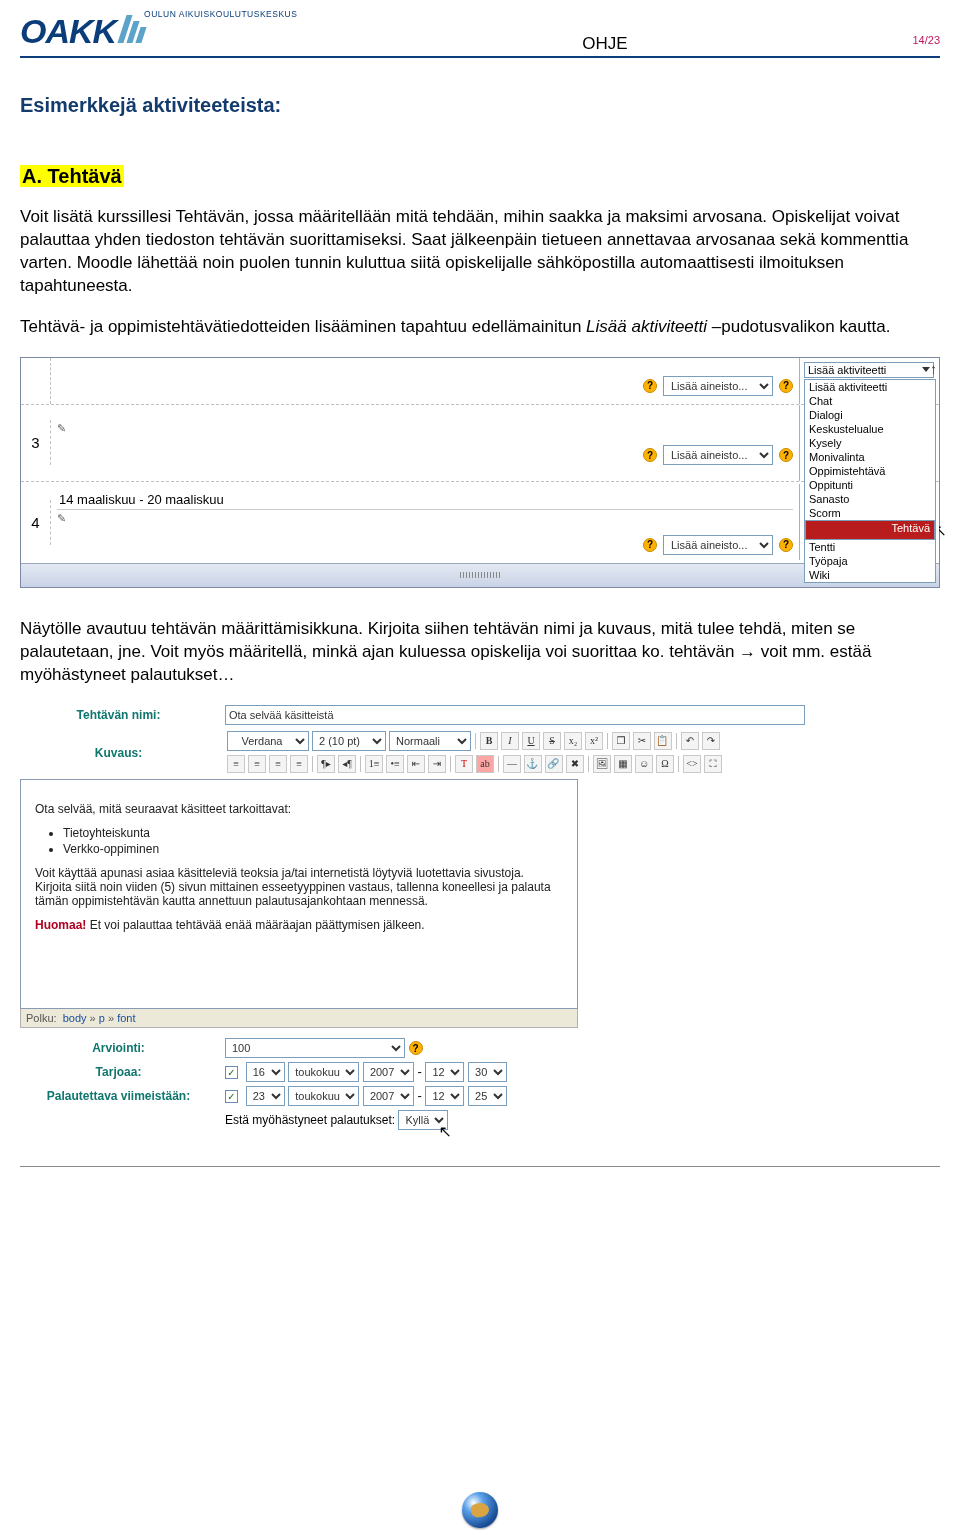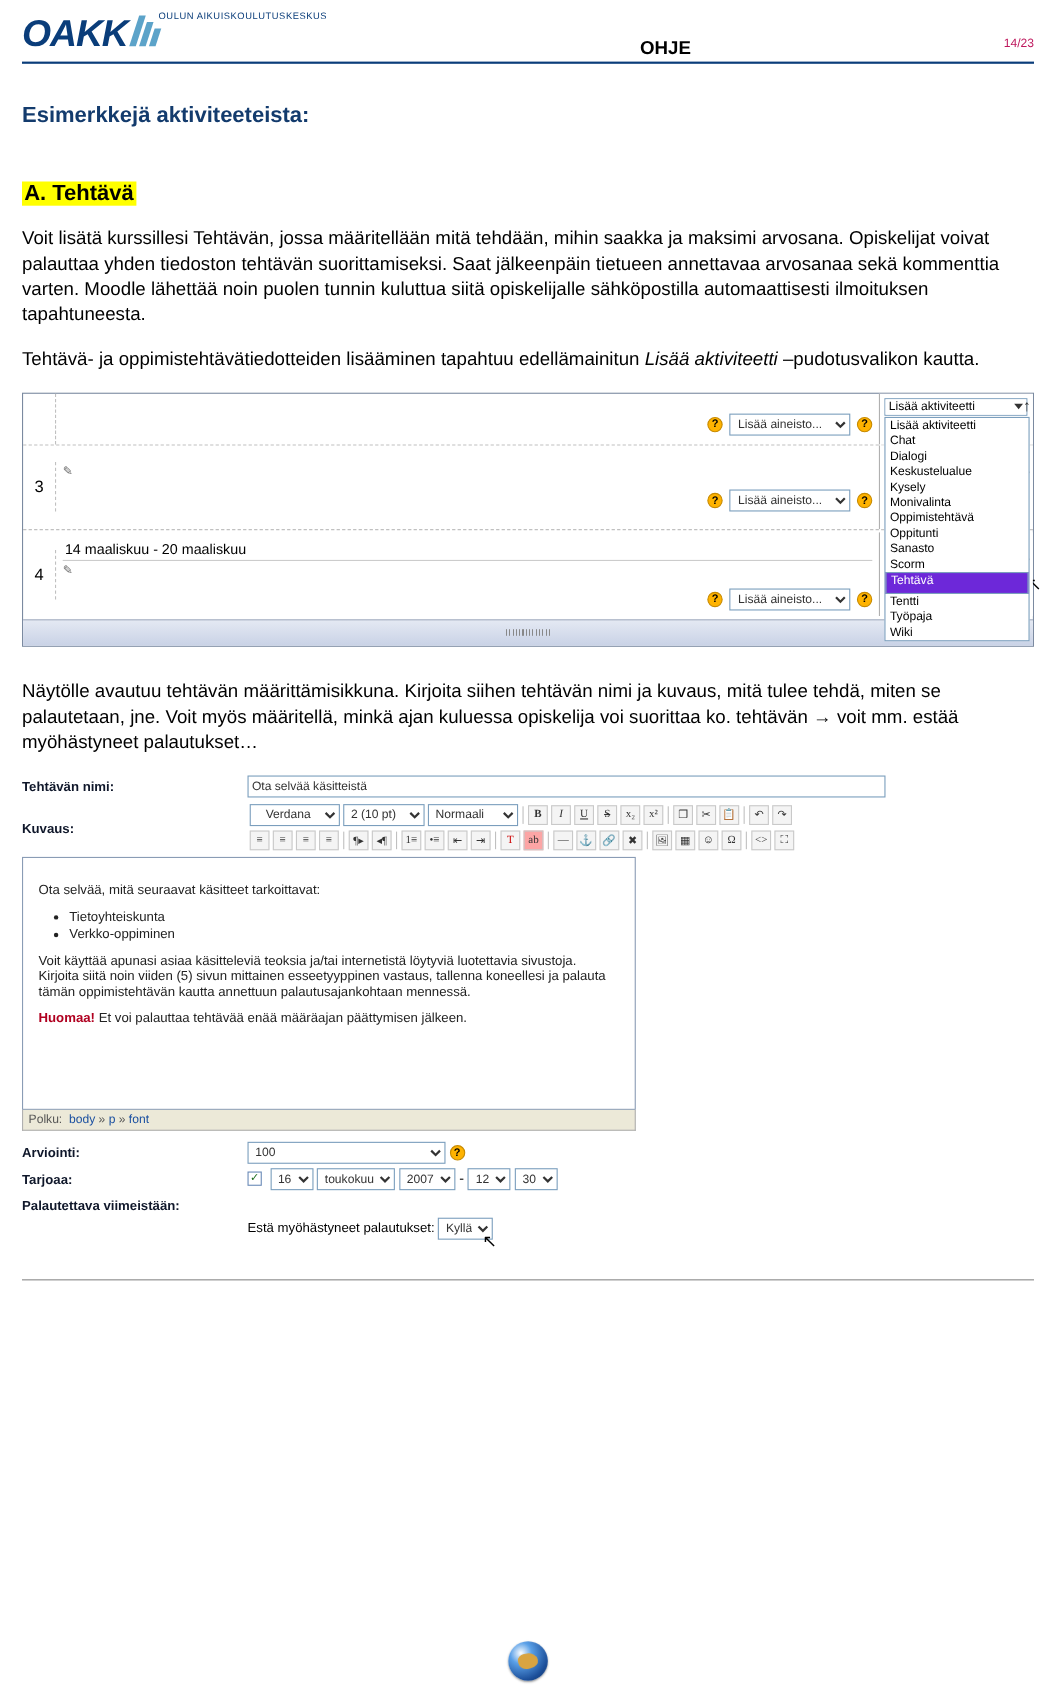--- a/index.html
+++ b/index.html
@@ -7,21 +7,21 @@
   .page { padding: 12px 20px 30px 20px; }
   .header-row { display: flex; align-items: flex-start; justify-content: space-between; padding-bottom: 2px; border-bottom: 2px solid #0a3d7a; margin-bottom: 36px; }
   .logo-block { display: flex; flex-direction: row; }
   .logo-line1 { display: flex; align-items: baseline; gap: 4px; }
   .logo-text { font-size: 34px; font-weight: 900; color: #0a3d7a; font-style: italic; letter-spacing: -1px; }
   .logo-stripes { display: flex; gap: 2px; margin-left: 2px; }
   .logo-stripe { width: 6px; height: 28px; background: #5ca3c9; transform: skewX(-18deg); }
   .logo-stripe.s2 { height: 22px; margin-top: 6px; }
   .logo-stripe.s3 { height: 16px; margin-top: 12px; }
   .logo-sub { font-size: 8.5px; color: #0a3d7a; letter-spacing: 0.5px; margin-top: -3px; }
-  .doc-title { font-size: 17px; font-weight: 700; color: #000; padding-top: 22px; }
+  .doc-title { font-size: 17px; font-weight: 400; color: #000; padding-top: 22px; }
   .page-num { font-size: 11px; color: #be185d; padding-top: 22px; }
 
   .h2-ex { font-size: 20px; font-weight: 700; color: #133b6d; margin-bottom: 48px; }
   .h2-tag { font-size: 20px; font-weight: 700; color: #000; margin-bottom: 18px; }
   .hl { background: #ffff00; padding: 0 2px; }
 
   p.body { font-size: 17px; line-height: 1.35; margin-bottom: 18px; color: #000; }
   p.body i { font-style: italic; }
 
   
@@ -37,30 +37,30 @@
   .s1-right-icons { position: absolute; right: 2px; top: 4px; display: flex; flex-direction: column; gap: 2px; align-items: center; font-size: 11px; color: #555; }
   .arrow { font-size: 14px; color: #333; line-height: 1; }
   .eye { font-size: 13px; color: #333; }
   .smallbox { width: 11px; height: 11px; border: 1px solid #888; background: #fff; }
 
   .dropdown-open { position: relative; background: #fff; border: 1px solid #7b9ebd; font-size: 11px; width: 130px; }
   .dropdown-open .dd-btn { display: flex; justify-content: space-between; align-items: center; padding: 1px 3px; background: #fff; }
   .dropdown-open .dd-caret { width: 0; height: 0; border-left: 4px solid transparent; border-right: 4px solid transparent; border-top: 5px solid #333; }
   .dropdown-open .dd-list { position: absolute; left: -1px; top: 16px; width: 132px; background: #fff; border: 1px solid #7b9ebd; z-index: 5; }
   .dropdown-open .dd-item { padding: 1px 4px; font-size: 11px; cursor: default; }
-  .dropdown-open .dd-item.sel { background: #6d28d9; color: #fff; }
+  .dropdown-open .dd-item.sel { background: #b91c1c; color: #fff; text-align: right; }
   .cursor { position: absolute; font-size: 16px; color: #000; pointer-events: none; }
 
   .s1-footer { height: 24px; background: linear-gradient(#e4e9f3, #c9d2e6); border-top: 1px solid #9aa5bb; position: relative; }
   .s1-footer .grip { position: absolute; left: 50%; top: 50%; transform: translate(-50%,-50%); width: 40px; height: 6px; background: repeating-linear-gradient(90deg,#888 0 1px,transparent 1px 3px); }
 
   
   .shot2 { margin-top: 6px; }
   .form-row { display: flex; align-items: flex-start; margin-bottom: 4px; }
-  .form-label { width: 205px; text-align: left; font-size: 12px; font-weight: 700; padding: 3px 8px 0 0; color: #0f172a; }
+  .form-label { width: 205px; text-align: center; font-size: 12px; font-weight: 700; padding: 3px 8px 0 0; color: #0f766e; }
   .form-label.help { font-weight: 400; color: #1345a4; text-align: right; }
   .form-field { flex: 1; }
   .inp { border: 1px solid #7b9ebd; font-size: 11px; padding: 2px 3px; height: 20px; background: #fff; color: #333; }
   .inp.wide { width: 580px; }
   .sel { border: 1px solid #7b9ebd; font-size: 11px; height: 20px; padding: 1px 2px; background: #fff; color: #333; }
 
   .editor-toolbar { width: 558px; }
   .tb-row { display: flex; align-items: center; gap: 3px; padding: 2px 2px; }
   .tb-btn { width: 18px; height: 18px; border: 1px solid #c9c9c9; background: #f4f4f4; display: inline-flex; align-items: center; justify-content: center; font-size: 10px; color: #333; font-family: "Times New Roman", serif; }
   .tb-sep { width: 1px; height: 16px; background: #c0c0c0; margin: 0 1px; }
@@ -316,20 +316,29 @@
         <select class="sel"><option>toukokuu</option></select>
         <select class="sel"><option>2007</option></select>
         <span> - </span>
         <select class="sel"><option>12</option></select>
         <select class="sel"><option>30</option></select>
       </div>
     </div>
 
     <div class="form-row">
       <div class="form-label">Palautettava viimeistään:</div>
+      <div class="form-field">
+        <span class="cb">✓</span>
+        <select class="sel"><option>23</option></select>
+        <select class="sel"><option>toukokuu</option></select>
+        <select class="sel"><option>2007</option></select>
+        <span> - </span>
+        <select class="sel"><option>12</option></select>
+        <select class="sel"><option>25</option></select>
+      </div>
     </div>
 
     <div class="form-row">
       <div class="form-label"></div>
       <div class="form-field" style="font-size:12px; position:relative;">
         <span>Estä myöhästyneet palautukset:</span>
         <select class="sel"><option>Kyllä</option></select>
         <span class="cursor" style="position:absolute; margin-left:-10px; margin-top:12px;">↖</span>
       </div>
     </div>

